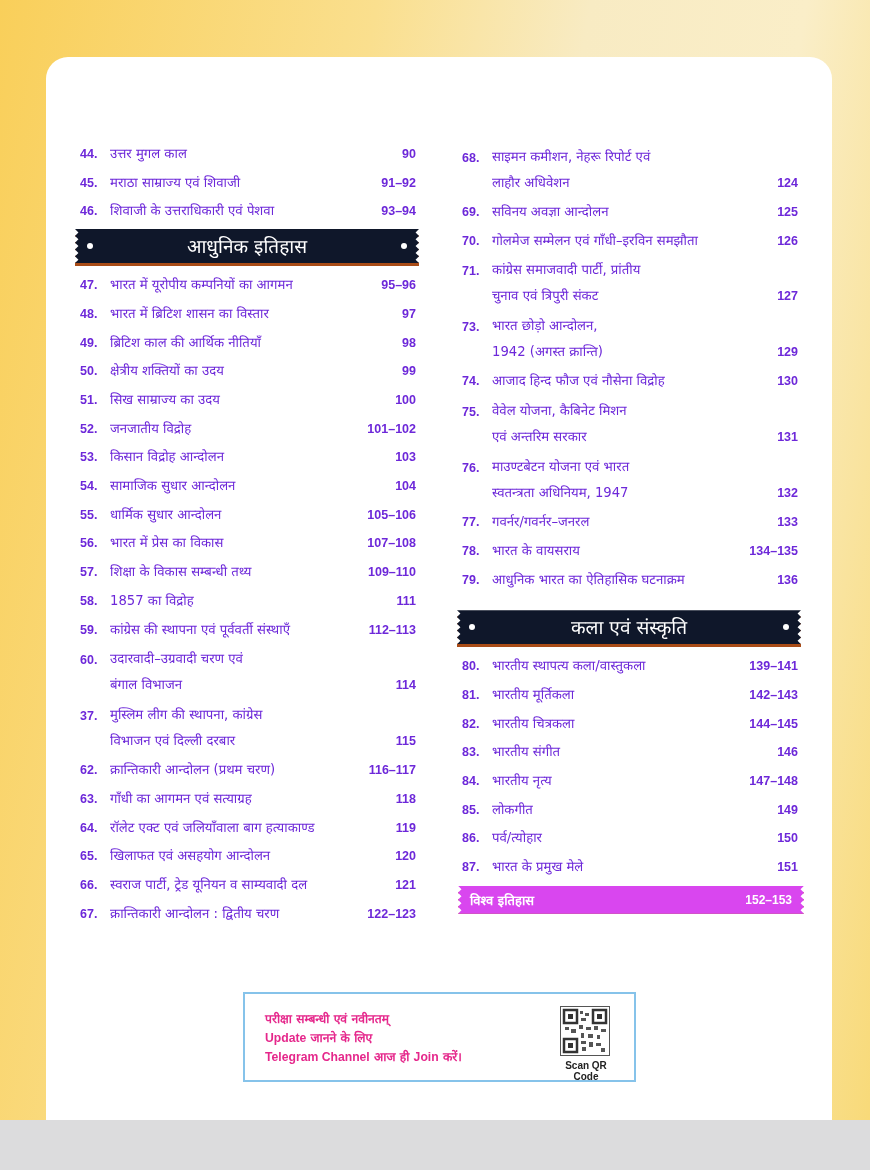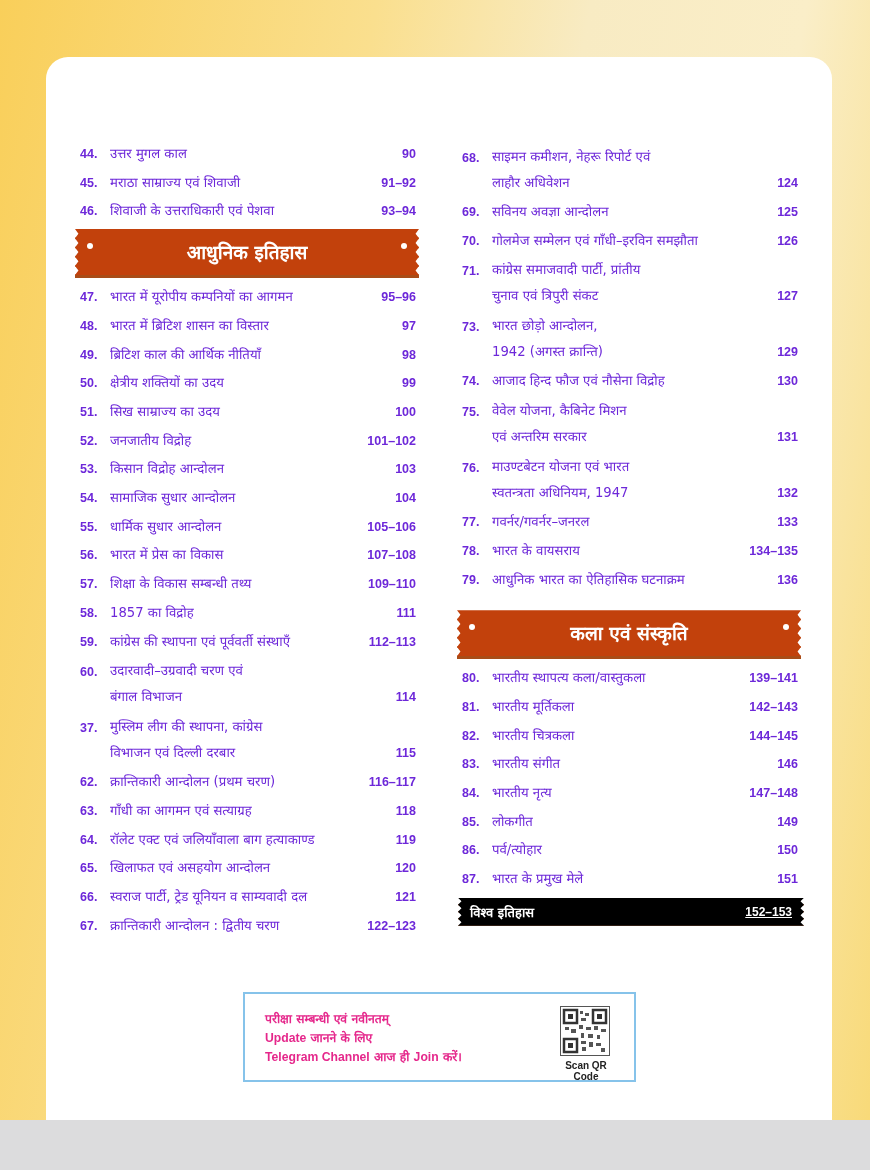--- a/index.html
+++ b/index.html
@@ -36,48 +36,48 @@
   .entry .page {
     flex: 0 0 auto; text-align: right; font-weight: bold; font-size: 12.5px;
     font-family: "Liberation Sans", sans-serif; align-self: flex-end;
   }
   .entry.two-line .title { line-height: 26px; }
   .entry.two-line { padding: 2px 0; }
   .entry.two-line .page { line-height: 26px; }
 
   .banner {
     position: relative;
-    height: 46px; margin: 3px 0 5px -5px; width: 344px;
-    background: #c2410c;
+    height: 34px; margin: 3px 0 5px -5px; width: 344px;
+    background: #0f172a;
     color: #fff;
     display: flex; align-items: center; justify-content: center;
-    font-size: 19px; font-weight: bold;
+    font-size: 19px; font-weight: normal;
     box-shadow: 0 3px 0 #b4521a;
     clip-path: polygon(0 0, 100% 0, 99% 10%, 100% 20%, 99% 30%, 100% 40%, 99% 50%, 100% 60%, 99% 70%, 100% 80%, 99% 90%, 100% 100%, 0 100%, 1% 90%, 0 80%, 1% 70%, 0 60%, 1% 50%, 0 40%, 1% 30%, 0 20%, 1% 10%);
   }
   .banner-wrap { position: relative; padding-bottom: 3px; }
   .banner-wrap::after {
     content: ""; position: absolute; left: -5px; right: -3px; bottom: 5px; height: 3px; background: #a94c17;
   }
   .banner .dot {
     position: absolute; top: 14px; width: 6px; height: 6px; border-radius: 50%; background: #fff;
   }
   .banner .dot.l { left: 12px; }
   .banner .dot.r { right: 12px; }
 
   .banner-small {
     height: 28px; margin-top: 4px; width: 346px; margin-left: -4px;
-    background: #000000; color: #fff;
+    background: #d946ef; color: #fff;
     display: flex; align-items: center; justify-content: space-between;
     padding: 0 12px 0 12px;
     font-size: 13px; font-weight: bold;
     box-shadow: 0 3px 0 #a94c17;
     clip-path: polygon(0 0, 100% 0, 99% 12%, 100% 25%, 99% 37%, 100% 50%, 99% 62%, 100% 75%, 99% 87%, 100% 100%, 0 100%, 1% 87%, 0 75%, 1% 62%, 0 50%, 1% 37%, 0 25%, 1% 12%);
   }
-  .banner-small .bpage { font-family: "Liberation Sans", sans-serif; font-size: 12px; text-decoration: underline; }
+  .banner-small .bpage { font-family: "Liberation Sans", sans-serif; font-size: 12px; }
 
   .promo {
     position: absolute; left: 243px; top: 992px; width: 393px; height: 90px;
     border: 2px solid #86c3ea; border-radius: 0; background: #fff;
   }
   .promo .text {
     position: absolute; left: 20px; top: 16px;
     color: #e5278b; font-size: 12.2px; line-height: 19px; font-weight: bold;
   }
   .promo .text .latin { font-family: "Liberation Sans", sans-serif; }

